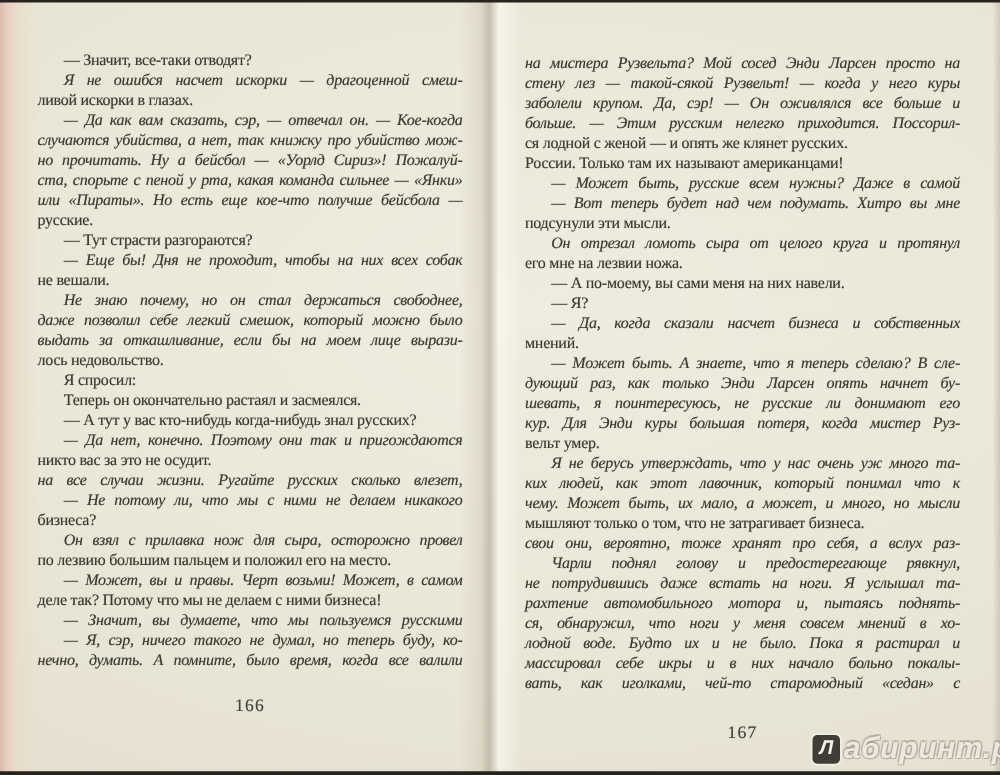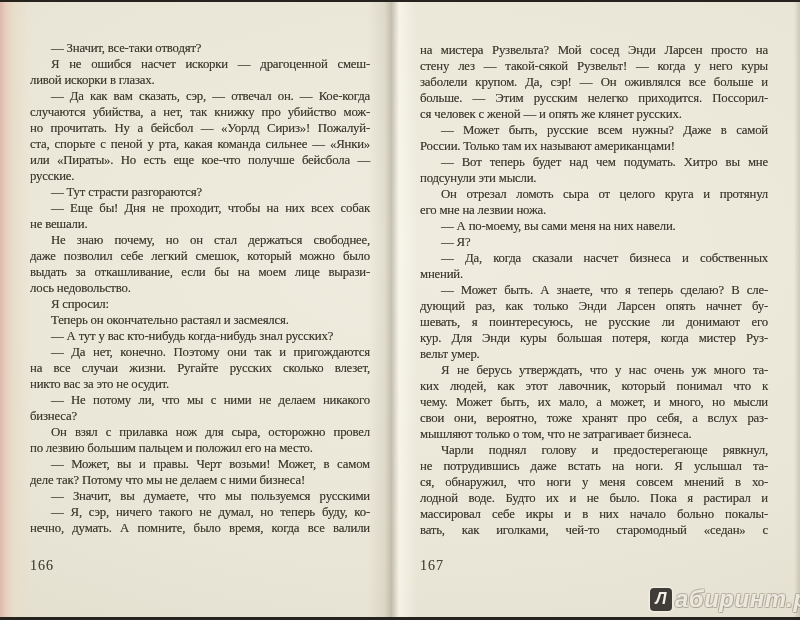--- a/index.html
+++ b/index.html
@@ -51,29 +51,30 @@
     z-index: 2;
     color: #3e3a30;
     font-size: 12.8px;
     line-height: 16px;
     letter-spacing: -0.2px;
     text-shadow: 0 0 0.6px rgba(62,58,48,0.55);
   }
   .page-left  { left: 30px;  top: 40px; width: 340px; }
   .page-right { left: 420px; top: 42px; width: 348px; }
   .line { text-align: justify; }
-  .line.jl { text-align-last: justify; }
+  .line.jl { text-align-last: justify; font-style: italic; }
   .line.ind { padding-left: 21px; }
   .pagenum {
     position: absolute; top: 558px; z-index: 2;
+    text-align: center;
     font-size: 14px; letter-spacing: 1px; color: #49453c;
     text-shadow: 0 0 0.6px rgba(62,58,48,0.5);
   }
   .pagenum-left  { left: 30px;  width: 340px; }
-  .pagenum-right { left: 420px; width: 348px; }
+  .pagenum-right { left: 420px; width: 348px; margin-top: 21px; }
   
   .watermark {
     position: absolute; left: 650px; top: 585px; z-index: 6;
     display: flex; align-items: center; gap: 3px;
     font-family: "Liberation Sans", sans-serif;
     font-style: italic; font-weight: bold;
   }
   .wm-badge {
     width: 22px; height: 23px;
     background: #403d38; border-radius: 4px;
@@ -137,22 +138,22 @@
         <div class="line ind">Я спросил:</div>
       </div>
       <div>
         <div class="line ind">Теперь он окончательно растаял и засмеялся.</div>
       </div>
       <div>
         <div class="line ind">— А тут у вас кто-нибудь когда-нибудь знал русских?</div>
       </div>
       <div>
         <div class="line ind jl">— Да нет, конечно. Поэтому они так и пригождаются</div>
+        <div class="line">никто вас за это не осудит.</div>
         <div class="line jl">на все случаи жизни. Ругайте русских сколько влезет,</div>
-        <div class="line">никто вас за это не осудит.</div>
       </div>
       <div>
         <div class="line ind jl">— Не потому ли, что мы с ними не делаем никакого</div>
         <div class="line">бизнеса?</div>
       </div>
       <div>
         <div class="line ind jl">Он взял с прилавка нож для сыра, осторожно провел</div>
         <div class="line">по лезвию большим пальцем и положил его на место.</div>
       </div>
       <div>
@@ -166,25 +167,25 @@
         <div class="line ind jl">— Я, сэр, ничего такого не думал, но теперь буду, ко-</div>
         <div class="line jl">нечно, думать. А помните, было время, когда все валили</div>
       </div>
     </div>
   <div class="page page-right" id="pageRight">
       <div>
         <div class="line jl">на мистера Рузвельта? Мой сосед Энди Ларсен просто на</div>
         <div class="line jl">стену лез — такой-сякой Рузвельт! — когда у него куры</div>
         <div class="line jl">заболели крупом. Да, сэр! — Он оживлялся все больше и</div>
         <div class="line jl">больше. — Этим русским нелегко приходится. Поссорил-</div>
-        <div class="line">ся человек с женой — и опять же клянет русских.</div>
-      </div>
-      <div>
+        <div class="line">ся лодной с женой — и опять же клянет русских.</div>
+      </div>
+      <div>
+        <div class="line">России. Только там их называют американцами!</div>
         <div class="line ind jl">— Может быть, русские всем нужны? Даже в самой</div>
-        <div class="line">России. Только там их называют американцами!</div>
       </div>
       <div>
         <div class="line ind jl">— Вот теперь будет над чем подумать. Хитро вы мне</div>
         <div class="line">подсунули эти мысли.</div>
       </div>
       <div>
         <div class="line ind jl">Он отрезал ломоть сыра от целого круга и протянул</div>
         <div class="line">его мне на лезвии ножа.</div>
       </div>
       <div>
@@ -201,26 +202,27 @@
         <div class="line ind jl">— Может быть. А знаете, что я теперь сделаю? В сле-</div>
         <div class="line jl">дующий раз, как только Энди Ларсен опять начнет бу-</div>
         <div class="line jl">шевать, я поинтересуюсь, не русские ли донимают его</div>
         <div class="line jl">кур. Для Энди куры большая потеря, когда мистер Руз-</div>
         <div class="line">вельт умер.</div>
       </div>
       <div>
         <div class="line ind jl">Я не берусь утверждать, что у нас очень уж много та-</div>
         <div class="line jl">ких людей, как этот лавочник, который понимал что к</div>
         <div class="line jl">чему. Может быть, их мало, а может, и много, но мысли</div>
+        <div class="line">мышляют только о том, что не затрагивает бизнеса.</div>
         <div class="line jl">свои они, вероятно, тоже хранят про себя, а вслух раз-</div>
-        <div class="line">мышляют только о том, что не затрагивает бизнеса.</div>
       </div>
       <div>
         <div class="line ind jl">Чарли поднял голову и предостерегающе рявкнул,</div>
         <div class="line jl">не потрудившись даже встать на ноги. Я услышал та-</div>
+        <div class="line jl">рахтение автомобильного мотора и, пытаясь поднять-</div>
         <div class="line jl">ся, обнаружил, что ноги у меня совсем мнений в хо-</div>
         <div class="line jl">лодной воде. Будто их и не было. Пока я растирал и</div>
         <div class="line jl">массировал себе икры и в них начало больно покалы-</div>
         <div class="line jl">вать, как иголками, чей-то старомодный «седан» с</div>
       </div>
     </div>
 
   <div class="pagenum pagenum-left">166</div>
   <div class="pagenum pagenum-right">167</div>
 

